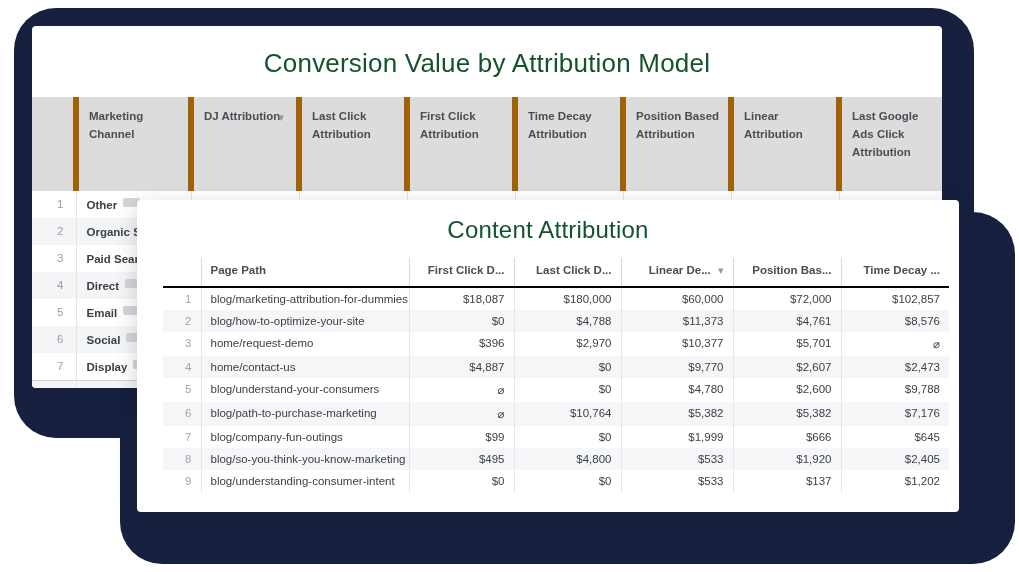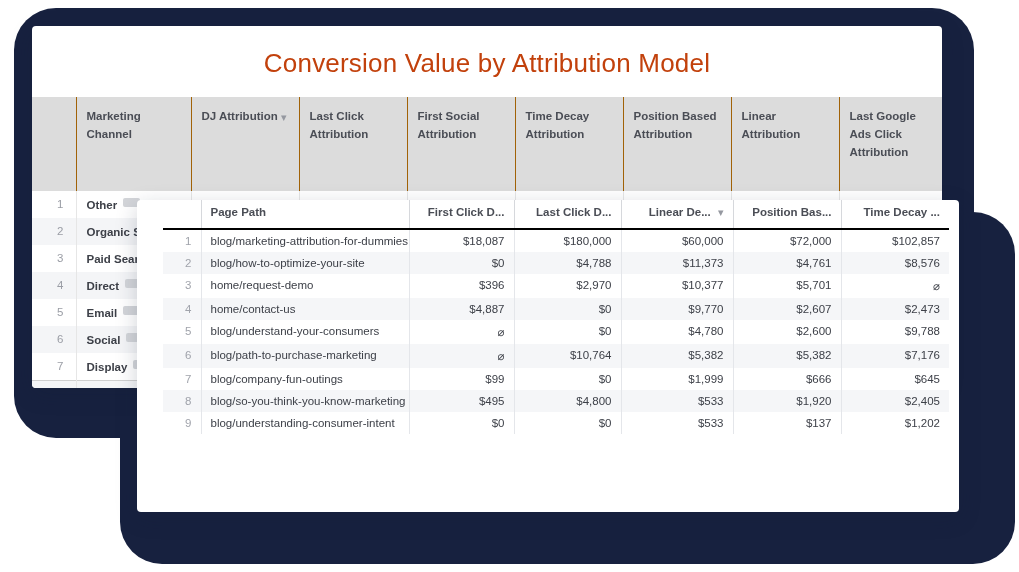--- a/index.html
+++ b/index.html
@@ -30,41 +30,41 @@
     background: #ffffff;
     border-radius: 4px;
     box-shadow: 0 6px 22px rgba(20,28,55,.20);
     overflow: hidden;
   }
   .panel-top   { left: 32px;  top: 26px;  width: 910px; height: 362px; }
   .panel-front { left: 137px; top: 200px; width: 822px; height: 312px; }
 
   .panel-title {
     text-align: center;
-    color: #c2410c;
+    color: #14532d;
     font-weight: 300;
     letter-spacing: .2px;
   }
   .panel-top .panel-title   { font-size: 26px; padding: 22px 0 18px; }
   .panel-front .panel-title { font-size: 24px; padding: 16px 0 14px; }
 
   
   table { border-collapse: collapse; width: 100%; table-layout: fixed; }
   td, th { vertical-align: top; }
 
   
   .t1 { font-size: 11.5px; }
   .t1 thead th {
     background: #dcdcdc;
     color: #4a4d55;
     font-weight: bold;
     text-align: left;
     padding: 11px 8px 30px 10px;
     height: 68px;
-    border-left: 1px solid #a16207;
+    border-left: 6px solid #a16207;
     line-height: 1.55;
     position: relative;
   }
   .t1 thead th.idx { border-left: none; background:#dcdcdc; width: 40px; }
   .t1 .chev {
     position: absolute; right: 12px; top: 12px;
     color: #9598a0; font-size: 11px; font-weight: normal;
   }
   .t1 tbody td {
     padding: 7px 10px;
@@ -146,21 +146,21 @@
       </colgroup>
       <thead>
         <tr>
           <th class="idx"></th>
           <th>Marketing Channel</th>
           <th>
             <span>DJ Attribution</span>
             <span class="chev">▾</span>
           </th>
           <th>Last Click Attribution</th>
-          <th>First Social Attribution</th>
+          <th>First Click Attribution</th>
           <th>Time Decay Attribution</th>
           <th>Position Based Attribution</th>
           <th>Linear Attribution</th>
           <th>Last Google Ads Click Attribution</th>
         </tr>
       </thead>
       <tbody id="t1-body">
           <tr>
             <td class="idx">1</td>
             <td>Other<span class="pill"></span></td>
@@ -247,20 +247,21 @@
             <td class="num"></td>
             <td class="num"></td>
             <td class="num"></td>
             <td class="num"></td>
           </tr>
         </tbody>
     </table>
   </div>
 
   <div class="panel panel-front">
+    <div class="panel-title">Content Attribution</div>
 
     <div class="t2-wrap">
       <table class="t2">
         <colgroup>
           <col style="width:38px">
             <col style="width:208px">
             <col style="width:105px">
           <col style="width:107px">
             <col style="width:112px">
             <col style="width:108px">

